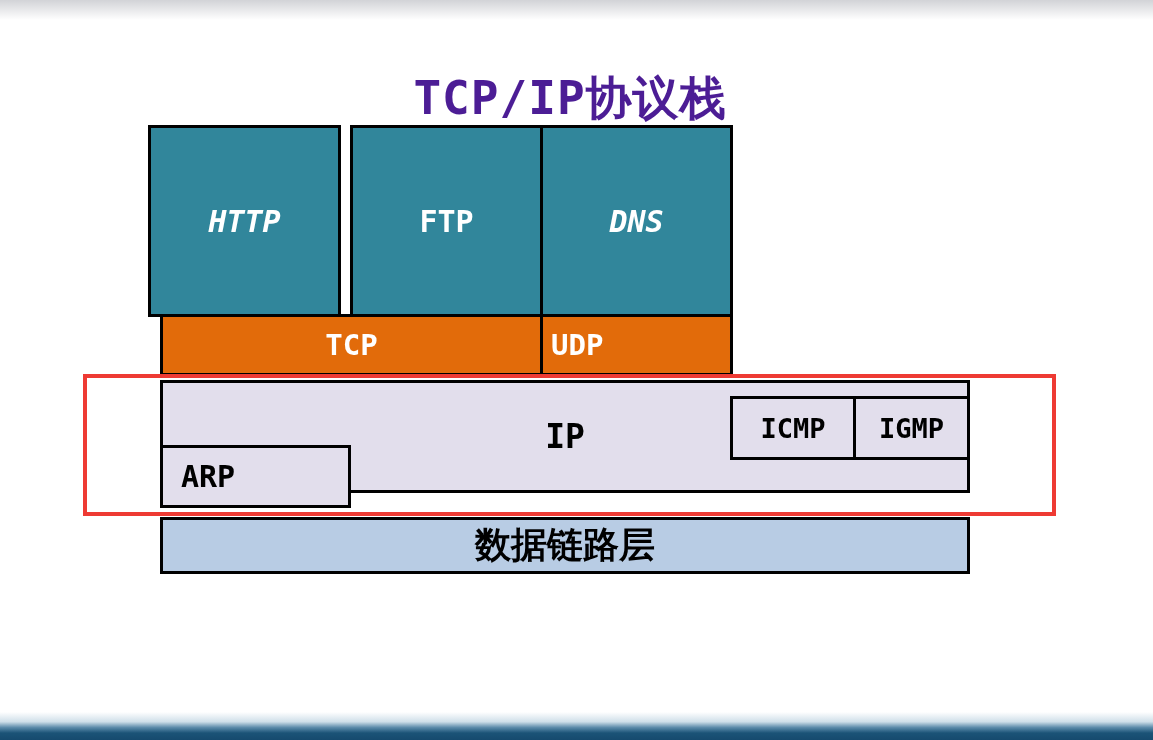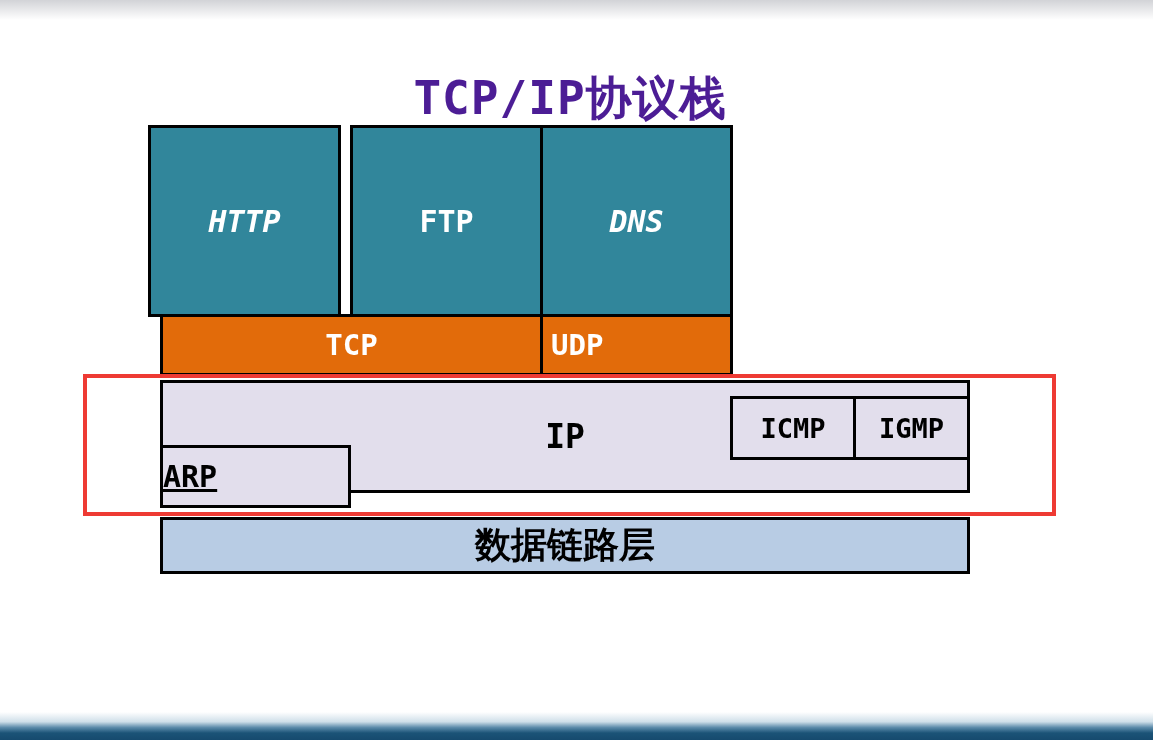--- a/index.html
+++ b/index.html
@@ -46,21 +46,21 @@
   }
   .box-icmp,.box-igmp{
     top:380px;height:64px;background:var(--lavender,#E2DEEC);
     color:#000;font-size:27px;margin-top:16px;
   }
   .box-icmp{left:730px;width:126px;}
   .box-igmp{left:853px;width:117px;}
   .box-arp{
     left:160px;top:445px;width:191px;height:63px;
     background:var(--lavender,#E2DEEC);color:#000;font-size:30px;
-    justify-content:flex-start;padding-left:0;text-decoration:underline;
+    justify-content:flex-start;padding-left:18px;
   }
   
   .layer-cn{
     left:160px;width:810px;
     background:var(--light-blue,#B8CCE4);color:#000;
     font-family:Liberation Sans, sans-serif;
     font-size:36px;font-weight:bold;
   }
   .box-datalink{top:517px;height:57px;}
   .box-physical{top:571px;height:63px;}

